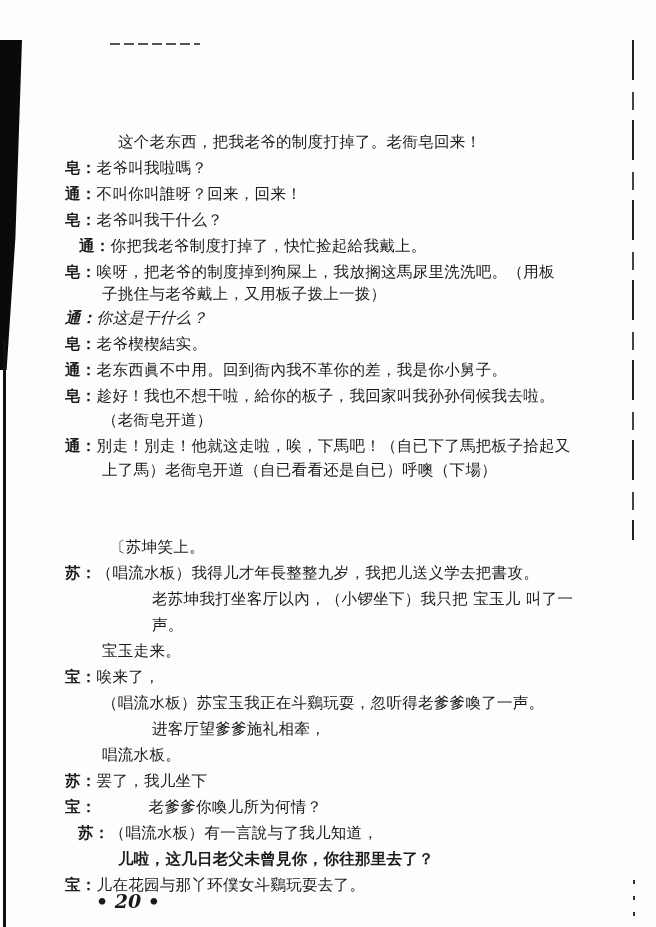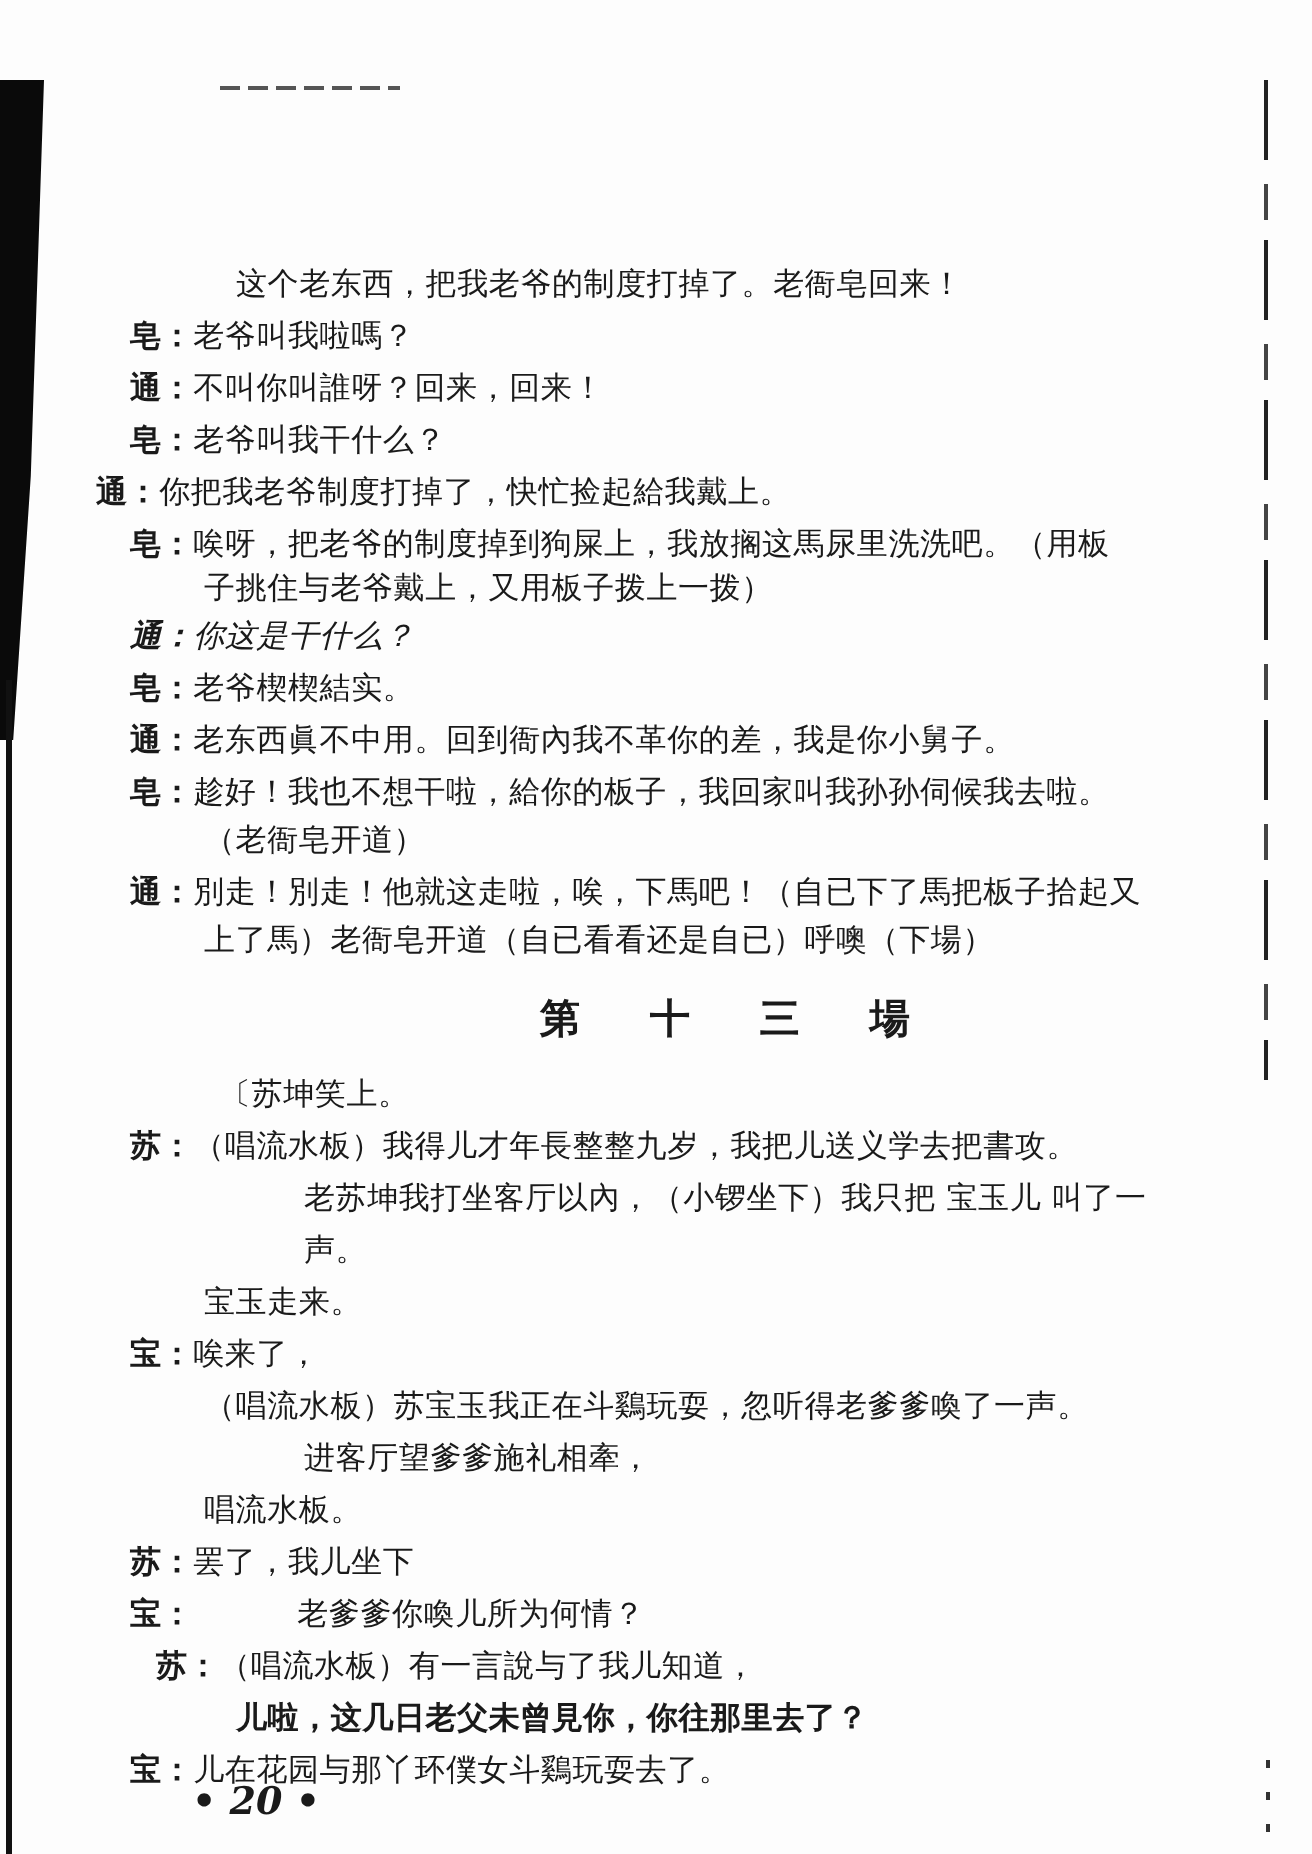--- a/index.html
+++ b/index.html
@@ -57,21 +57,21 @@
   <div class="edge-line"></div>
   <div class="right-line"></div>
   <div class="right-dots"></div>
   <div class="top-marks"></div>
 
   <div id="lines">
       <div class="line" style="left: 118px; top: 92px;"><span>这个老东西，把我老爷的制度打掉了。老衙皂回来！</span></div>
       <div class="line" style="left: 65px; top: 118px;"><span class="spk">皂：</span><span>老爷叫我啦嗎？</span></div>
       <div class="line" style="left: 65px; top: 144px;"><span class="spk">通：</span><span>不叫你叫誰呀？回来，回来！</span></div>
       <div class="line" style="left: 65px; top: 170px;"><span class="spk">皂：</span><span>老爷叫我干什么？</span></div>
-      <div class="line" style="left: 48px; top: 196px;"><span class="spk">通：</span><span>你把我老爷制度打掉了，快忙捡起給我戴上。</span></div>
+      <div class="line" style="left: 79px; top: 196px;"><span class="spk">通：</span><span>你把我老爷制度打掉了，快忙捡起給我戴上。</span></div>
       <div class="line" style="left: 65px; top: 222px;"><span class="spk">皂：</span><span>唉呀，把老爷的制度掉到狗屎上，我放搁这馬尿里洗洗吧。（用板</span></div>
       <div class="line" style="left: 102px; top: 244px;"><span>子挑住与老爷戴上，又用板子拨上一拨）</span></div>
       <div class="line" style="left: 65px; top: 268px; font-style: italic;"><span class="spk">通：</span><span>你这是干什么？</span></div>
       <div class="line" style="left: 65px; top: 294px;"><span class="spk">皂：</span><span>老爷楔楔結实。</span></div>
       <div class="line" style="left: 65px; top: 320px;"><span class="spk">通：</span><span>老东西眞不中用。回到衙內我不革你的差，我是你小舅子。</span></div>
       <div class="line" style="left: 65px; top: 346px;"><span class="spk">皂：</span><span>趁好！我也不想干啦，給你的板子，我回家叫我孙孙伺候我去啦。</span></div>
       <div class="line" style="left: 102px; top: 370px;"><span>（老衙皂开道）</span></div>
       <div class="line" style="left: 65px; top: 396px;"><span class="spk">通：</span><span>別走！別走！他就这走啦，唉，下馬吧！（自已下了馬把板子拾起又</span></div>
       <div class="line" style="left: 102px; top: 420px;"><span>上了馬）老衙皂开道（自已看看还是自已）呼噢（下場）</span></div>
       <div class="line" style="left: 110px; top: 497px;"><span>〔苏坤笑上。</span></div>
@@ -83,19 +83,18 @@
       <div class="line" style="left: 102px; top: 653px;"><span>（唱流水板）苏宝玉我正在斗鷄玩耍，忽听得老爹爹喚了一声。</span></div>
       <div class="line" style="left: 152px; top: 679px;"><span>进客厅望爹爹施礼相牽，</span></div>
       <div class="line" style="left: 102px; top: 705px;"><span>唱流水板。</span></div>
       <div class="line" style="left: 65px; top: 731px;"><span class="spk">苏：</span><span>罢了，我儿坐下</span></div>
       <div class="line" style="left: 65px; top: 757px;"><span class="spk" style="margin-right: 52px;">宝：</span><span>老爹爹你喚儿所为何情？</span></div>
       <div class="line" style="left: 78px; top: 783px; text-align: center;"><span class="spk">苏：</span><span>（唱流水板）有一言說与了我儿知道，</span></div>
       <div class="line" style="left: 118px; top: 809px; font-weight: bold;"><span>儿啦，这几日老父未曾見你，你往那里去了？</span></div>
       <div class="line" style="left: 65px; top: 835px;"><span class="spk">宝：</span><span>儿在花园与那丫环僕女斗鷄玩耍去了。</span></div>
     </div>
 
-  <div class="title">第 十 三 場</div>
   <div class="pageno">• 20 •</div>
   <div class="watermark">
     <span>歌谱简谱网</span>
     <span class="en">jianpu.cn</span>
   </div>
 </div>
 
 </body></html>

